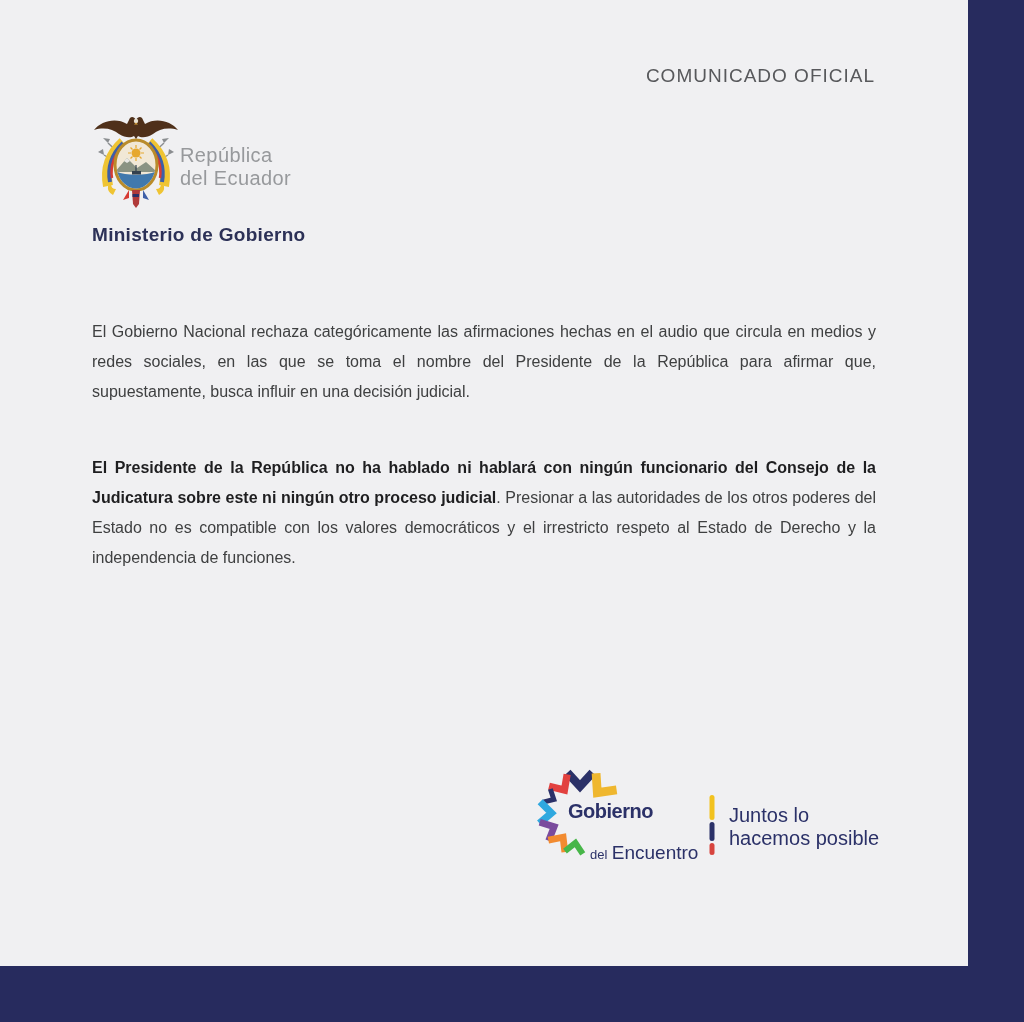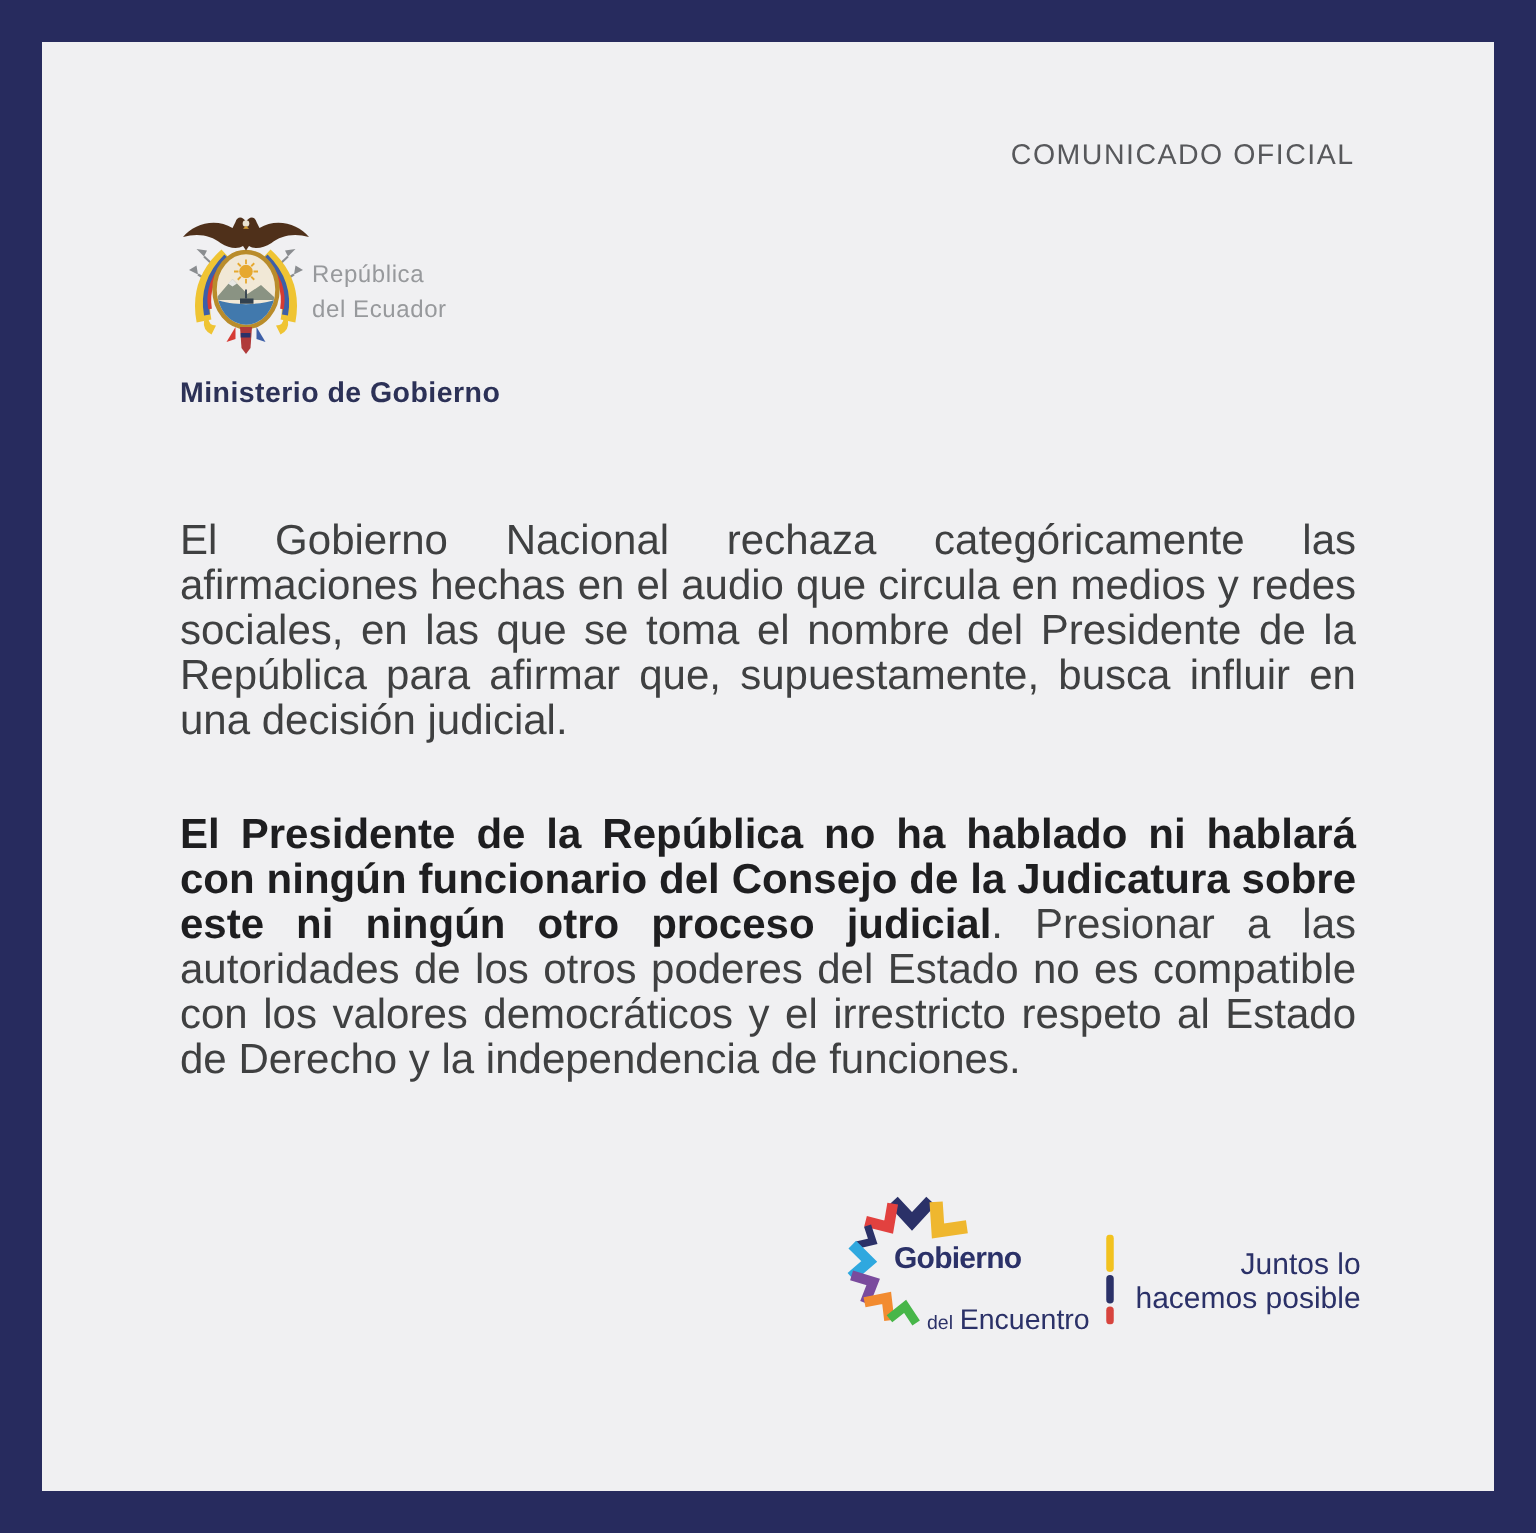--- a/index.html
+++ b/index.html
@@ -3,21 +3,20 @@
 <meta charset="utf-8">
 <title>Comunicado Oficial</title>
 <style>
   * { margin:0; padding:0; box-sizing:border-box; }
   html,body { width:1024px; height:1022px; }
   body { font-family:"Liberation Sans", sans-serif; }
 
   .frame{
     width:1024px; height:1022px;
     background:#272b5e;
-    padding:28px;
   }
   .sheet{
     position:relative;
     width:968px; height:966px;
     background:#f0f0f2;
     overflow:hidden;
   }
 
   
   .header{
@@ -25,33 +24,33 @@
     text-align:right;
     font-size:19px; line-height:23.5px;
     letter-spacing:1px;
     color:#57585b;
   }
 
   
   .crest{ position:absolute; left:90px; top:112px; width:92px; height:104px; }
   .republic{
     position:absolute; left:180px; top:144px;
-    font-size:16px; line-height:23px;
+    font-size:20px; line-height:23px;
     color:#97999c; letter-spacing:0.4px;
   }
   .ministry{
     position:absolute; left:92px; top:224px;
     font-size:19px; font-weight:700;
     color:#2c3157; letter-spacing:0.3px;
   }
 
   
   .doc-body{
     position:absolute; left:92px; top:317px; width:784px;
-    font-size:28px; line-height:30px;
+    font-size:16px; line-height:30px;
     color:#3f4041;
     text-align:justify;
   }
   .doc-body p + p { margin-top:46px; }
   .doc-body .bold{ font-weight:700; color:#1e1e20; }
 
   
   .brand{ position:absolute; left:530px; top:758px; width:390px; height:130px; }
   .fan{ position:absolute; left:6px; top:6px; width:84px; height:100px; }
   .brand-name{
@@ -62,21 +61,21 @@
   .brand-sub{
     position:absolute; left:60px; top:84px;
     color:#2b3168; font-weight:400; white-space:nowrap;
   }
   .brand-sub .small{ font-size:13px; }
   .brand-sub .big{ font-size:19px; }
   .divider{ position:absolute; left:179px; top:37px; width:6px; height:60px; }
   .tagline{
     position:absolute; left:199px; top:46px;
     font-size:20px; line-height:23px; font-weight:500;
-    color:#2b3168; white-space:nowrap;text-align:right;
+    color:#2b3168; white-space:nowrap;
   }
 </style>
 </head>
 <body>
 
 <div class="frame">
   <div class="sheet">
 
     <div class="header">
       <div>COMUNICADO OFICIAL</div>

